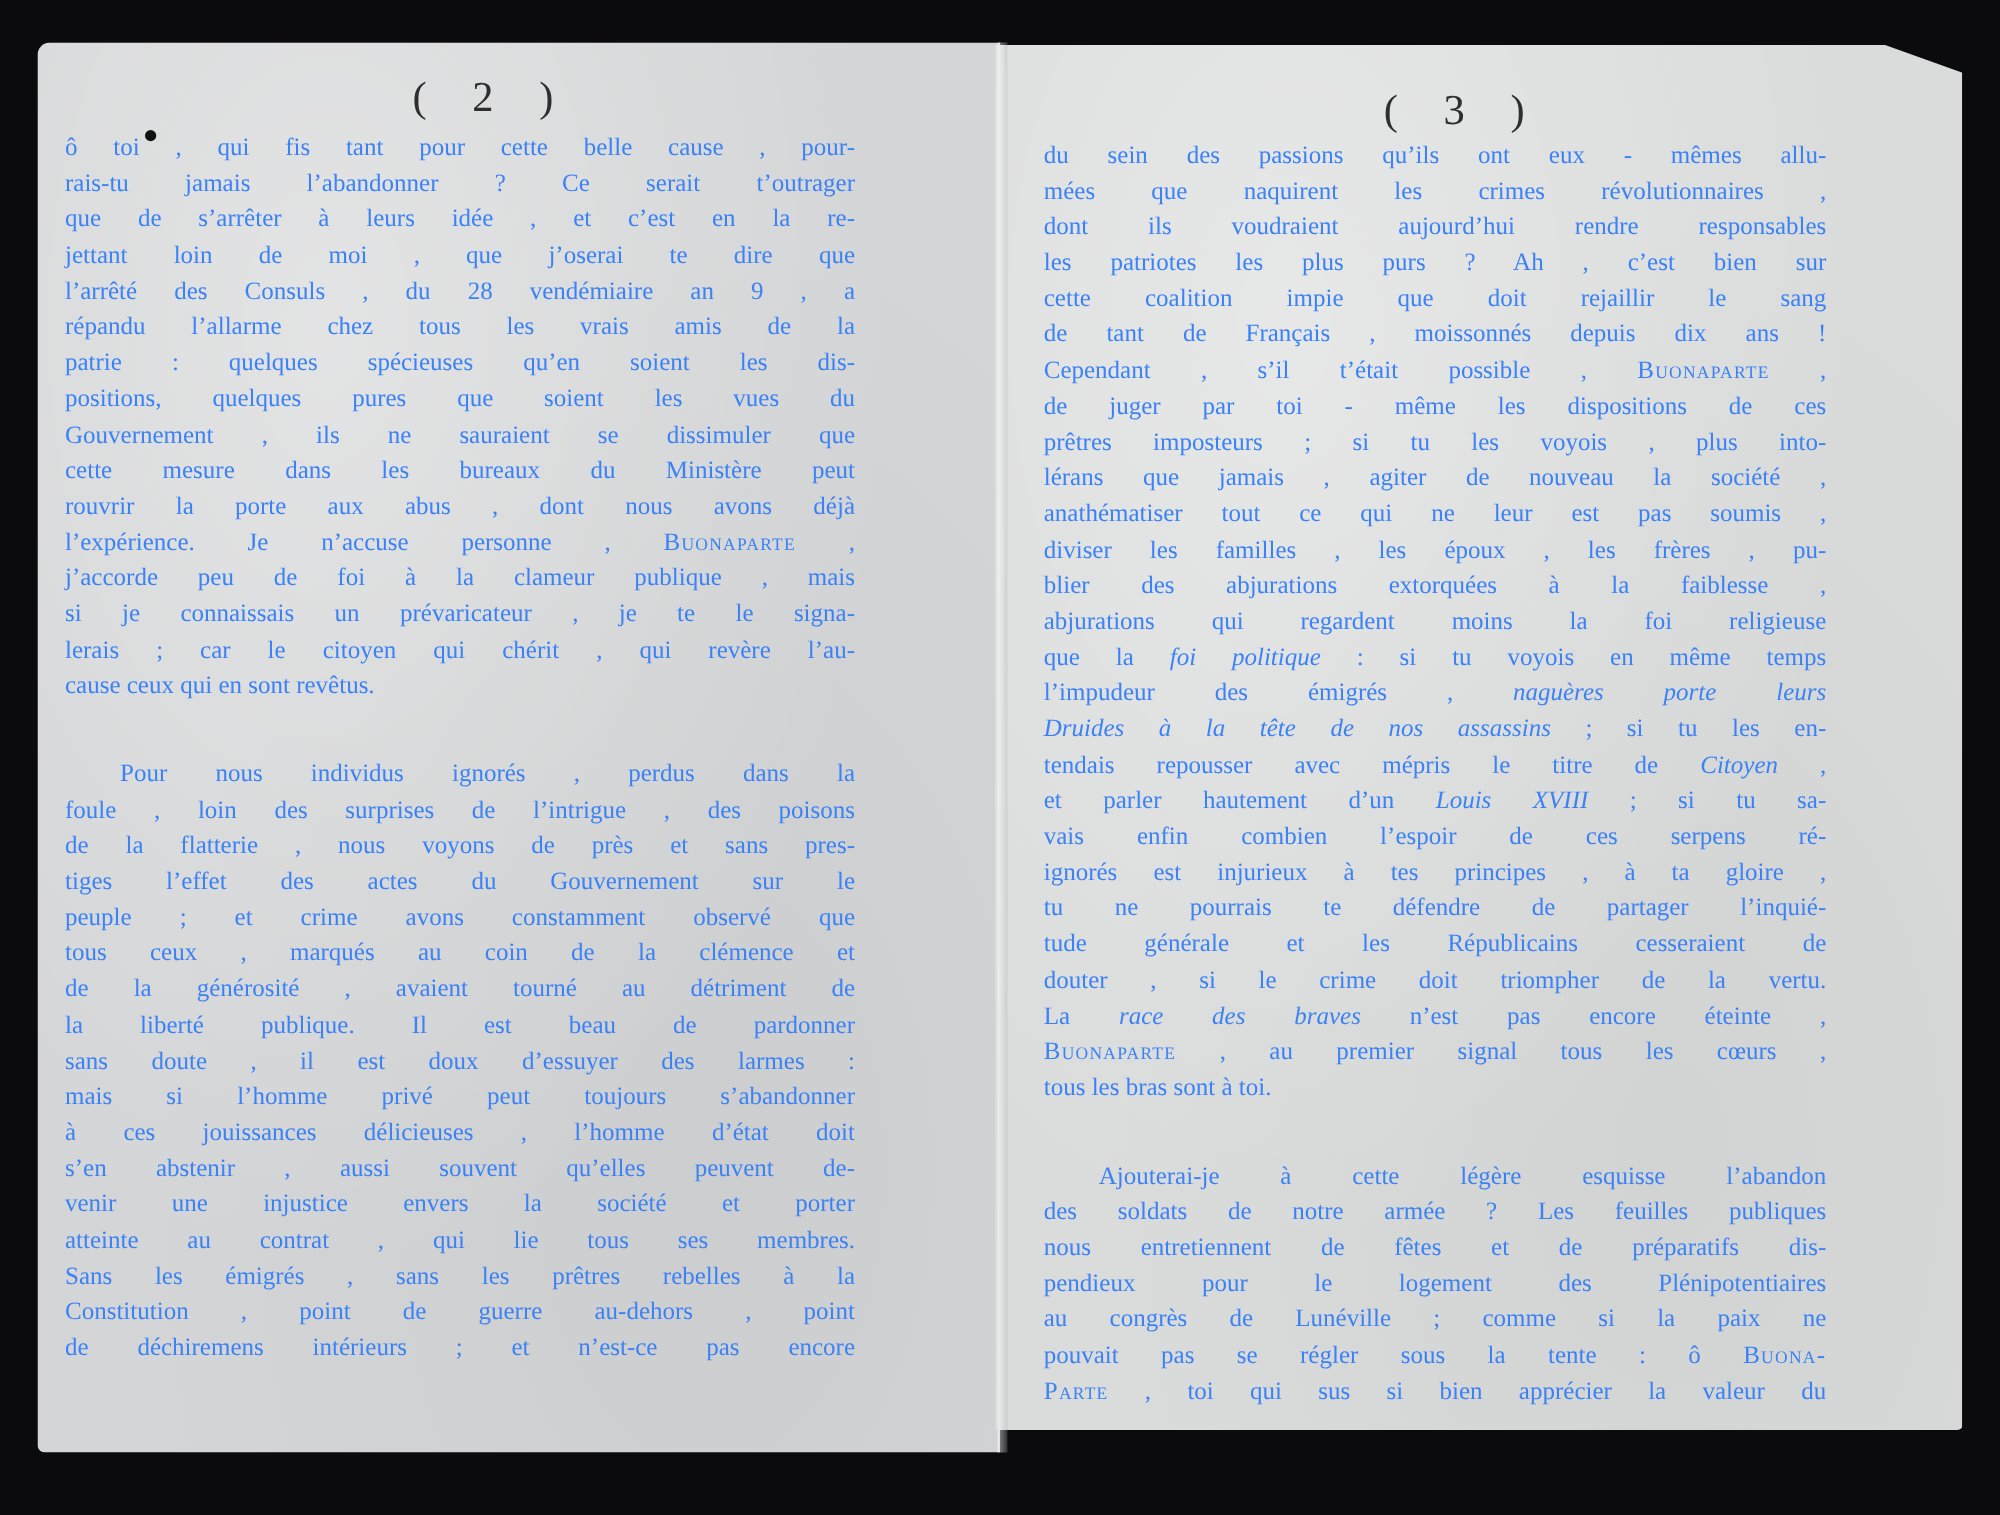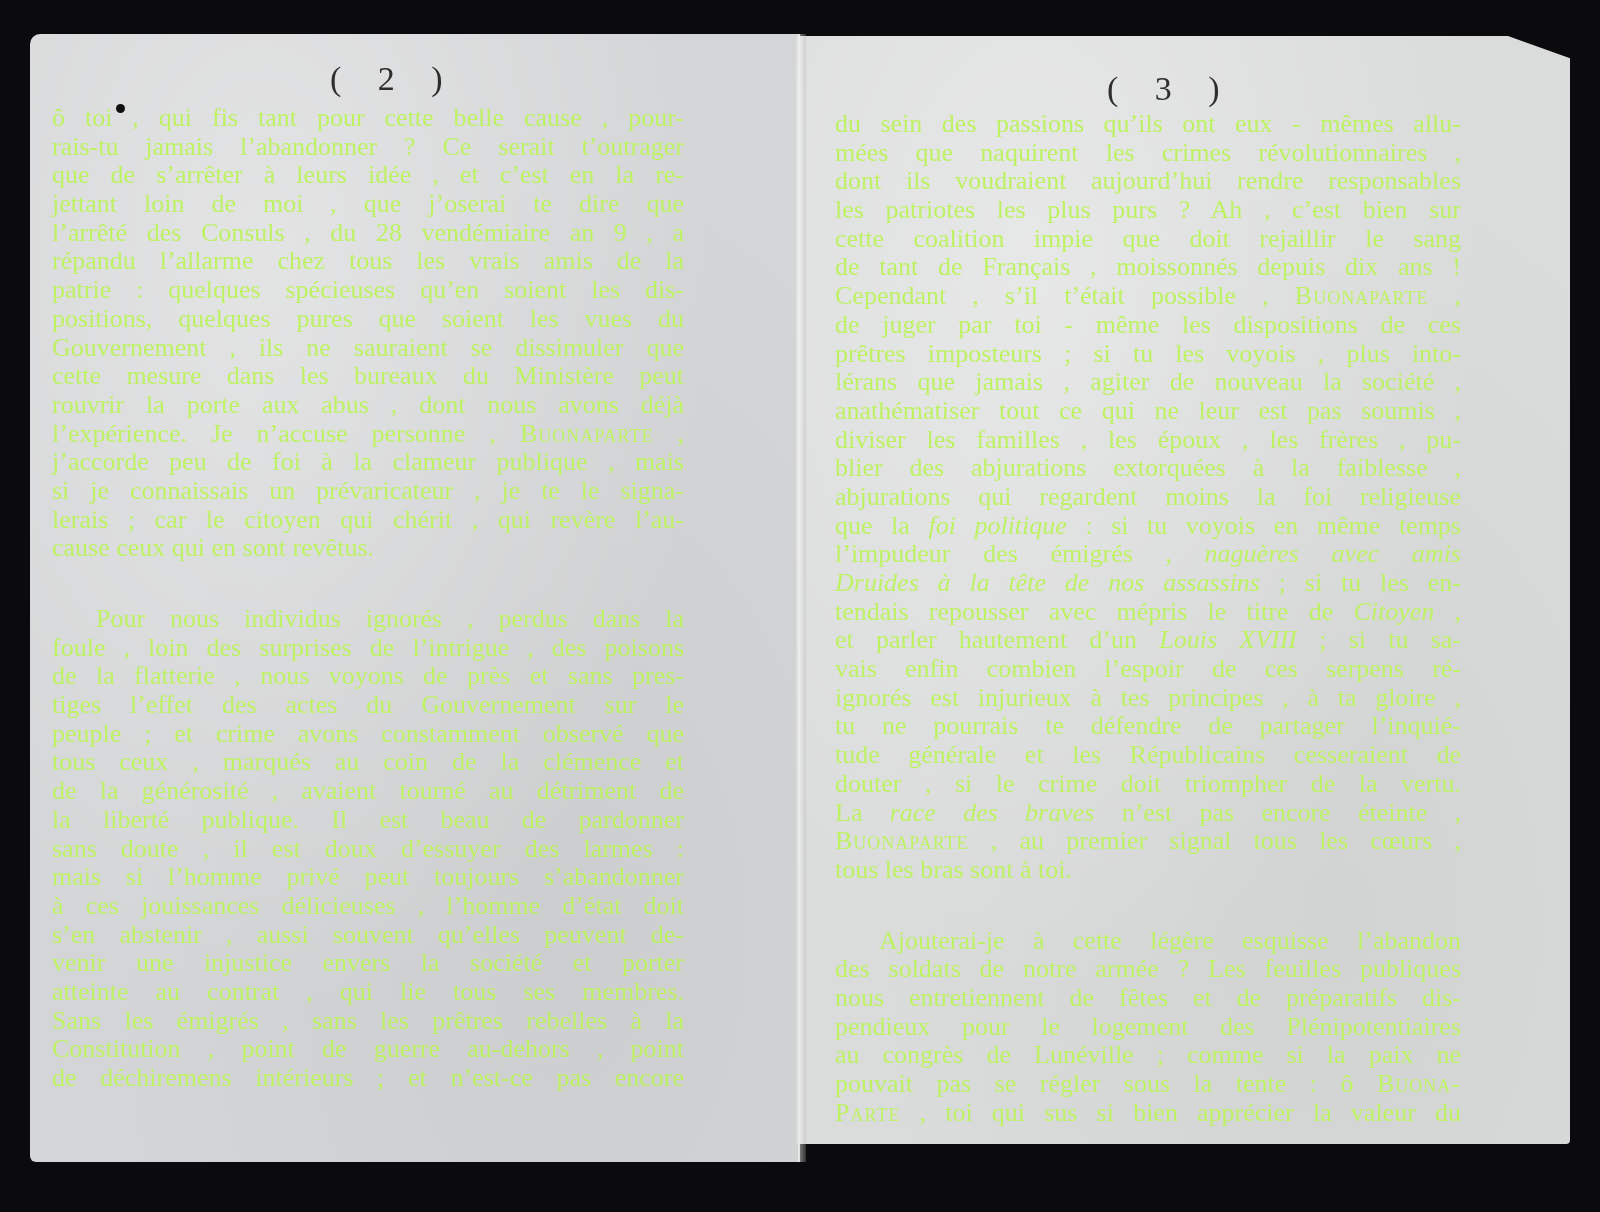--- a/index.html
+++ b/index.html
@@ -29,22 +29,22 @@
   }
   .gutter {
     position:absolute; left:798px; top:34px; width:8px; height:1128px;
     background:linear-gradient(90deg, rgba(255,255,255,0.55), rgba(160,160,160,0.25));
   }
   .folio {
     position:absolute; font-size:34px; color:#2e2e2e; letter-spacing:14px;
   }
   .page-text {
     position:absolute;
-    color:#bef264;
-    font-size:26px;
+    color:#3b82f6;
+    font-size:20px;
     line-height:28.7px;
     text-align:justify;
   }
   .page-text .line {
     display:block; white-space:nowrap;
     text-align:justify; text-align-last:justify;
     height:28.7px;
   }
   .page-text .line.last { text-align-last:left; }
   .page-text .line.indent { padding-left:44px; }
@@ -118,21 +118,21 @@
     <span class="line">de tant de Français , moissonnés depuis dix ans !</span>
     <span class="line">Cependant , s’il t’était possible , <span class="sc">Buonaparte</span> ,</span>
     <span class="line">de juger par toi - même les dispositions de ces</span>
     <span class="line">prêtres imposteurs ; si tu les voyois , plus into-</span>
     <span class="line">lérans que jamais , agiter de nouveau la société ,</span>
     <span class="line">anathématiser tout ce qui ne leur est pas soumis ,</span>
     <span class="line">diviser les familles , les époux , les frères , pu-</span>
     <span class="line">blier des abjurations extorquées à la faiblesse ,</span>
     <span class="line">abjurations qui regardent moins la foi religieuse</span>
     <span class="line">que la <i>foi politique</i> : si tu voyois en même temps</span>
-    <span class="line">l’impudeur des émigrés , <i>naguères avec amis</i></span>
+    <span class="line">l’impudeur des émigrés , <i>naguères porte leurs</i></span>
     <span class="line"><i>Druides à la tête de nos assassins</i> ; si tu les en-</span>
     <span class="line">tendais repousser avec mépris le titre de <i>Citoyen</i> ,</span>
     <span class="line">et parler hautement d’un <i>Louis XVIII</i> ; si tu sa-</span>
     <span class="line">vais enfin combien l’espoir de ces serpens ré-</span>
     <span class="line">ignorés est injurieux à tes principes , à ta gloire ,</span>
     <span class="line">tu ne pourrais te défendre de partager l’inquié-</span>
     <span class="line">tude générale et les Républicains cesseraient de</span>
     <span class="line">douter , si le crime doit triompher de la vertu.</span>
     <span class="line">La <i>race des braves</i> n’est pas encore éteinte ,</span>
     <span class="line"><span class="sc">Buonaparte</span> , au premier signal tous les cœurs ,</span>

